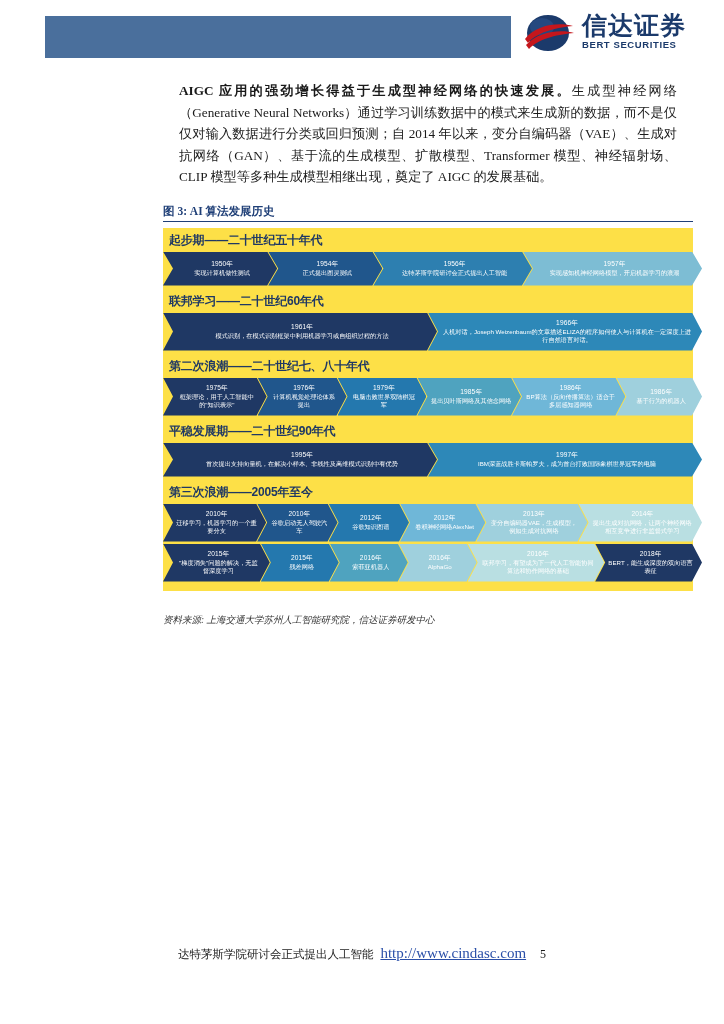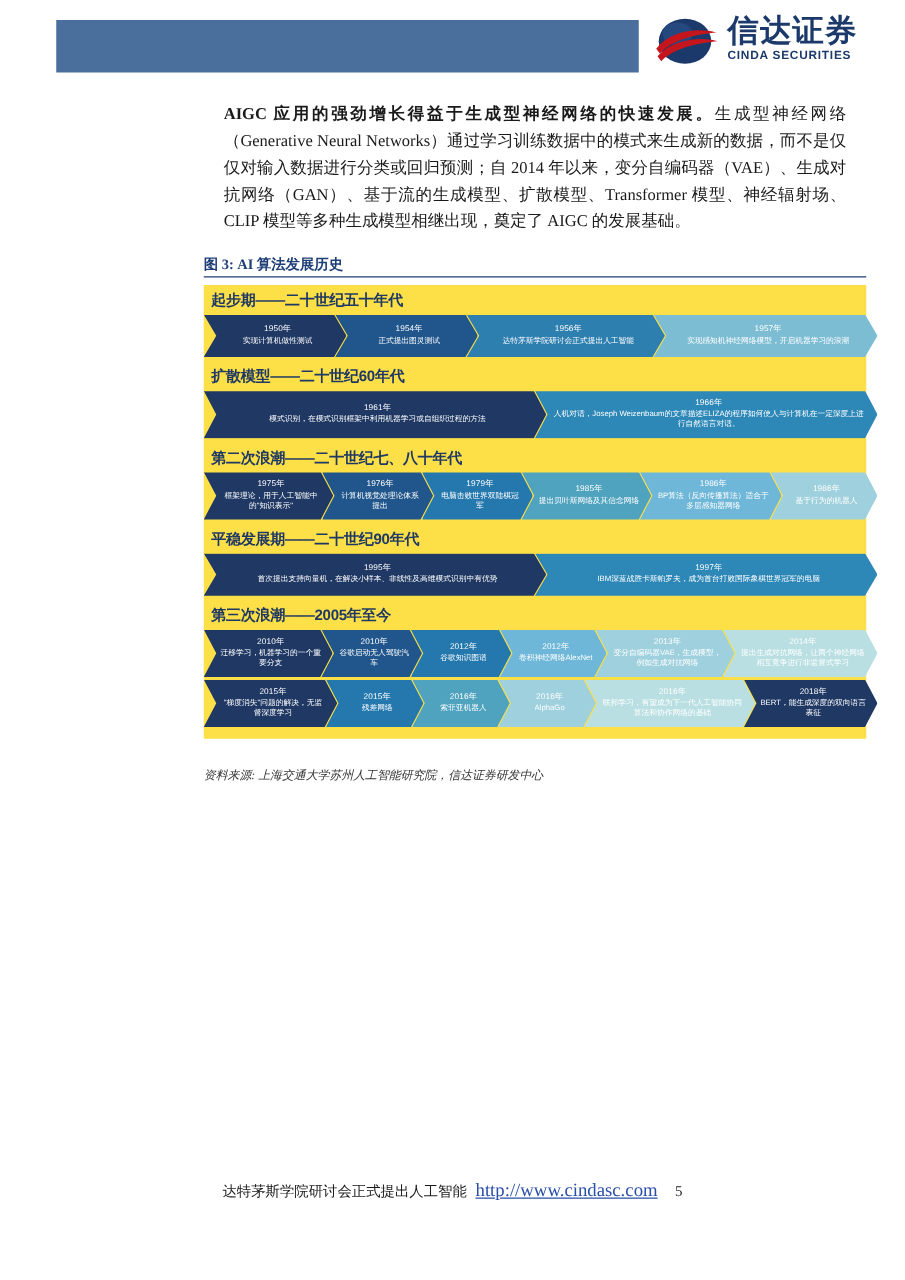--- a/index.html
+++ b/index.html
@@ -189,21 +189,21 @@
     <div class="logo-mark">
       <svg viewBox="0 0 56 42" width="56" height="42" aria-hidden="true">
         <ellipse cx="28" cy="21" rx="21" ry="18" fill="#1b3a6b"></ellipse>
         <ellipse cx="22" cy="15" rx="12" ry="9" fill="#2d5490" opacity="0.55"></ellipse>
         <path d="M5 27 C16 12, 40 10, 53 14 C40 15, 18 19, 8 31 Z" fill="#c4161c"></path>
         <path d="M6 33 C18 19, 42 17, 54 21 C41 22, 19 26, 9 37 Z" fill="#c4161c"></path>
       </svg>
     </div>
     <div class="logo-text">
       <div class="logo-cn">信达证券</div>
-      <div class="logo-en">CINDA SECURITIES</div>
+      <div class="logo-en">BERT SECURITIES</div>
     </div>
   </div>
 </div>
 
 <div class="content">
 
   <p class="para"><b>AIGC 应用的强劲增长得益于生成型神经网络的快速发展。</b><span>生成型神经网络（Generative Neural Networks）通过学习训练数据中的模式来生成新的数据，而不是仅仅对输入数据进行分类或回归预测；自 2014 年以来，变分自编码器（VAE）、生成对抗网络（GAN）、基于流的生成模型、扩散模型、Transformer 模型、神经辐射场、CLIP 模型等多种生成模型相继出现，奠定了 AIGC 的发展基础。</span></p>
 
   <div class="fig-caption">图 3: AI 算法发展历史</div>
 
@@ -224,21 +224,21 @@
               <div class="yr">1956年</div>
               <div class="dsc">达特茅斯学院研讨会正式提出人工智能</div>
             </div>
             <div class="chev" style="background: rgb(125, 189, 212); flex: 2.3 1 0%; z-index: 1;">
               <div class="yr">1957年</div>
               <div class="dsc">实现感知机神经网络模型，开启机器学习的浪潮</div>
             </div>
           </div>
         </div>
         <div class="tl-section">
-          <div class="tl-title">扩散模型——二十世纪60年代</div>
+          <div class="tl-title">联邦学习——二十世纪60年代</div>
           <div class="tl-row row-h2">
             <div class="chev first" style="background: rgb(31, 56, 100); flex: 1 1 0%; z-index: 2;">
               <div class="yr">1961年</div>
               <div class="dsc">模式识别，在模式识别框架中利用机器学习或自组织过程的方法</div>
             </div>
             <div class="chev" style="background: rgb(45, 136, 184); flex: 1 1 0%; z-index: 1;">
               <div class="yr">1966年</div>
               <div class="dsc">人机对话，Joseph Weizenbaum的文章描述ELIZA的程序如何使人与计算机在一定深度上进行自然语言对话。</div>
             </div>
           </div>

